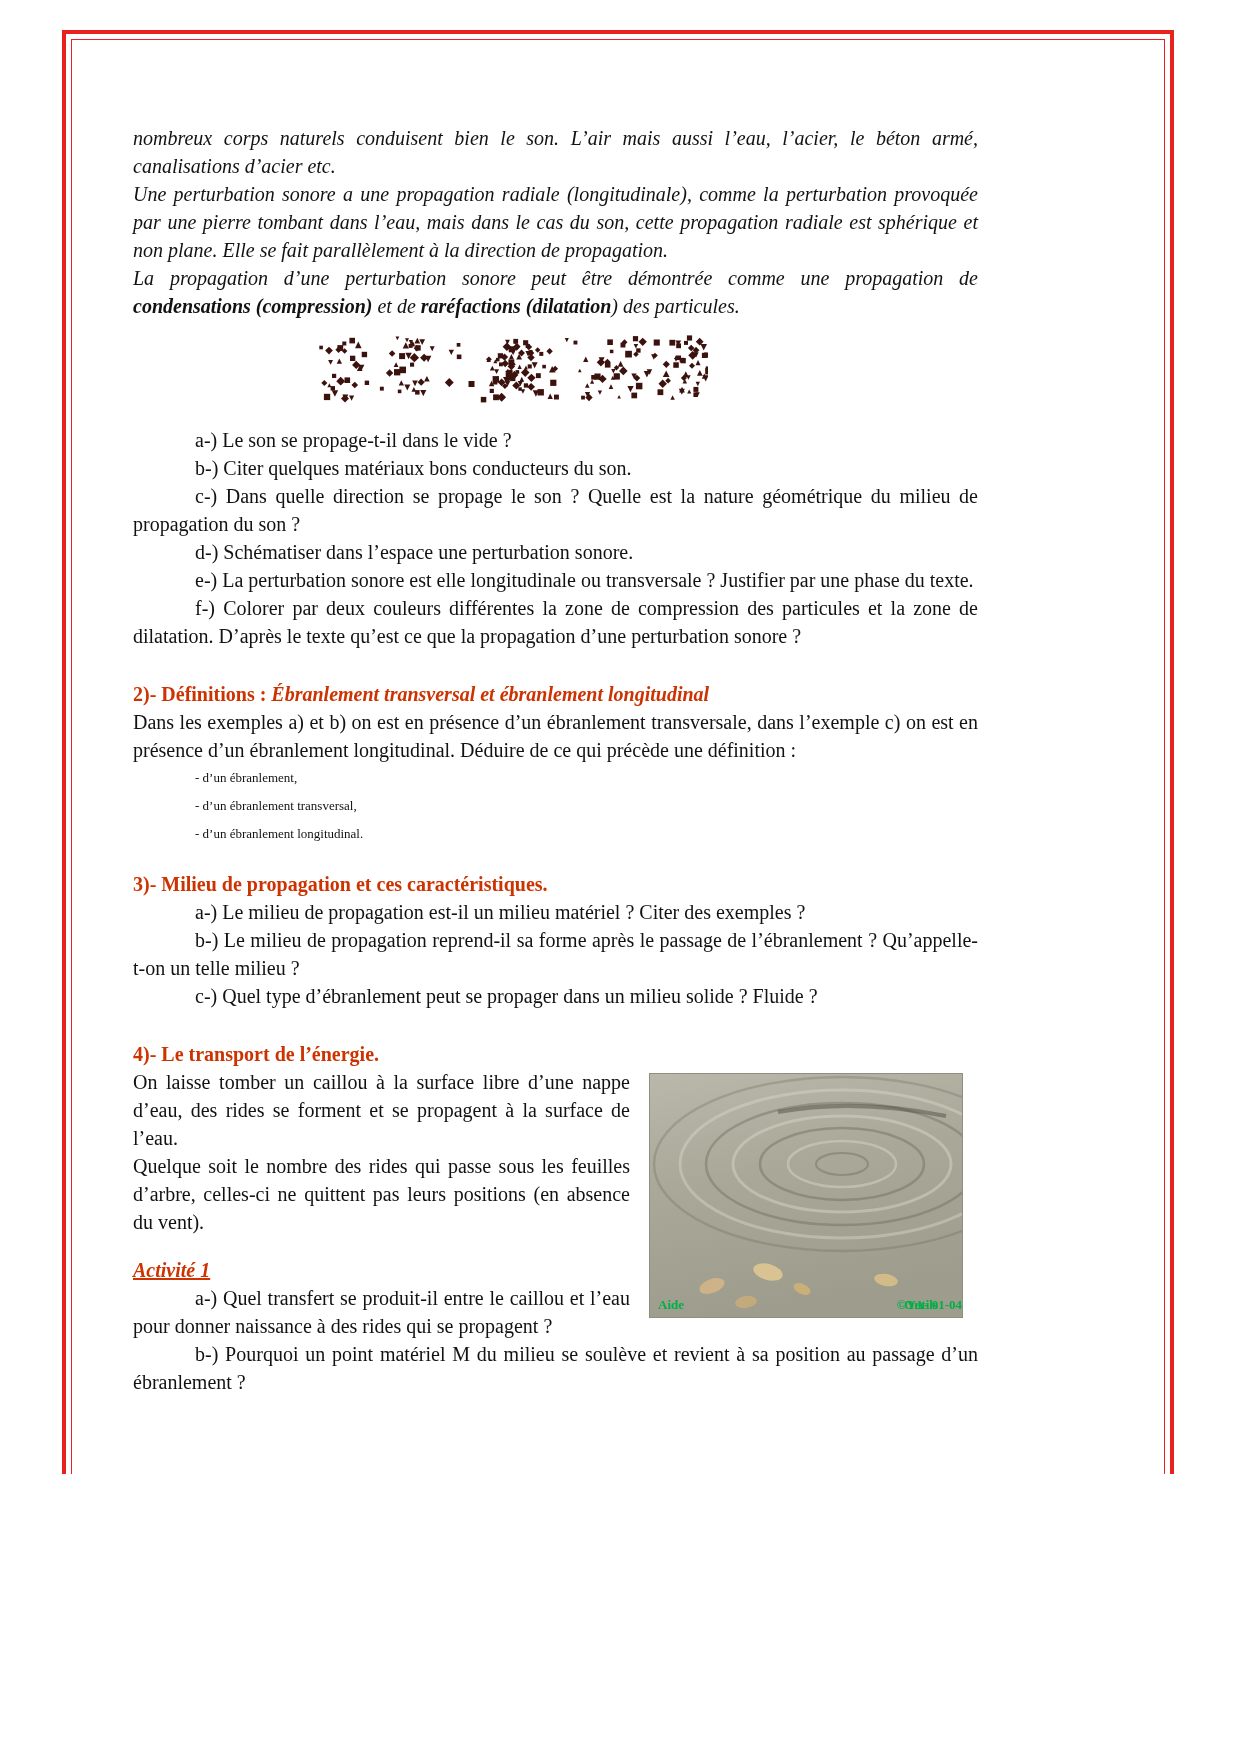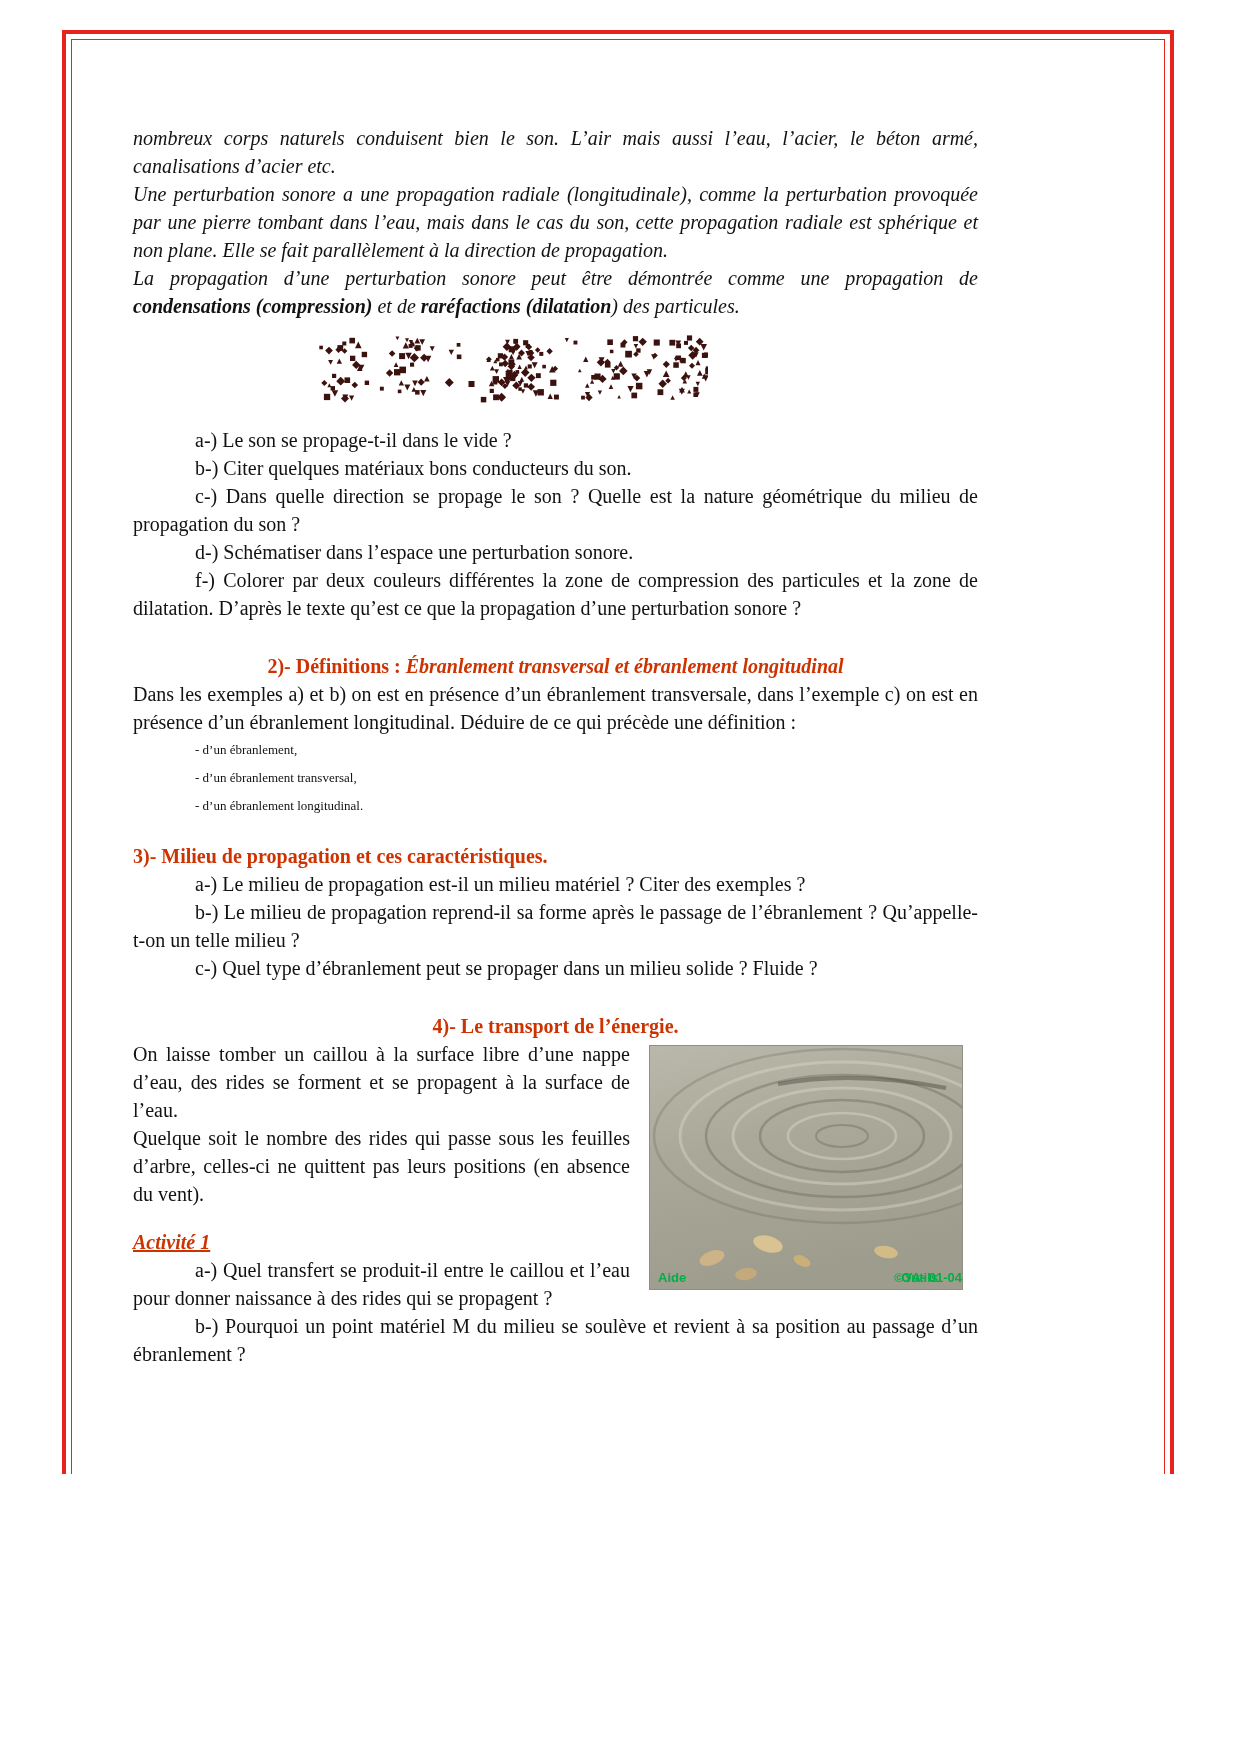--- a/index.html
+++ b/index.html
@@ -33,37 +33,37 @@
   .para{margin:0;font-size:20px;line-height:28px;text-align:justify;}
   .italic{font-style:italic;}
   .bold{font-weight:bold;}
   .q{text-indent:62px;}
   .list-item{margin:0;font-size:13px;line-height:28px;padding-left:62px;}
   .sec-heading{
     margin:30px 0 0 0;font-size:20px;line-height:28px;
     color:var(--accent);font-weight:bold;
   }
   .mt-lg{margin-top:22px;}
-  .mt-md{margin-top:30px;text-align:center;}
+  .mt-md{margin-top:30px;}
   .particle-fig{
     margin:12px 0 22px 185px;
     width:390px;height:72px;
   }
   .sec4-wrap::after{content:"";display:block;clear:both;}
   .photo{
     float:right;
     width:312px;height:243px;
     margin:6px 16px 10px 20px;
     position:relative;
     outline:1px solid #8f8e80;
   }
   .photo svg{display:block;}
   .photo-label{
     position:absolute;bottom:4px;
-    font-family:Liberation Sans, sans-serif;
+    font-family:Liberation Serif, serif;
     font-size:13px;font-weight:bold;
     color:var(--label-green);
   }
   .photo-label.left{left:8px;}
   .photo-label.center{left:0;right:0;text-align:right;}
   .photo-label.right{right:24px;}
   .activity-title{
     margin:20px 0 0 0;font-size:20px;line-height:28px;
     color:var(--accent);font-weight:bold;font-style:italic;
     text-decoration:underline;
@@ -325,20 +325,21 @@
           <rect x="387.2" y="36.2" width="6.3" height="6.3" fill="#3c120e"></rect>
           <rect x="162.8" y="64.9" width="5.5" height="5.5" fill="#3c120e"></rect>
           <path d="M260.0 40.3 L263.6 40.3 L261.8 36.7 Z" fill="#3c120e"></path>
         </svg>
     </div>
 
     <p class="para q">a-) Le son se propage-t-il dans le vide ?</p>
     <p class="para q">b-) Citer quelques matériaux bons conducteurs du son.</p>
     <p class="para q">c-) Dans quelle direction se propage le son ? Quelle est la nature géométrique du milieu de propagation du son ?</p>
     <p class="para q">d-) Schématiser dans l’espace une perturbation sonore.</p>
+    <p class="para q">e-) La perturbation sonore est elle longitudinale ou transversale ? Justifier par une phase du texte.</p>
     <p class="para q">f-) Colorer par deux couleurs différentes la zone de compression des particules et la zone de dilatation. D’après le texte qu’est ce que la propagation d’une perturbation sonore ?</p>
 
     <h3 class="sec-heading mt-md"><span>2)- Définitions : </span><span class="italic">Ébranlement transversal et ébranlement longitudinal</span></h3>
     <p class="para">Dans les exemples a) et b) on est en présence d’un ébranlement transversale, dans l’exemple c) on est en présence d’un ébranlement longitudinal. Déduire de ce qui précède une définition :</p>
     <p class="list-item">- d’un ébranlement,</p>
     <p class="list-item">- d’un ébranlement transversal,</p>
     <p class="list-item">- d’un ébranlement longitudinal.</p>
 
     <h3 class="sec-heading mt-lg">3)- Milieu de propagation et ces caractéristiques.</h3>
     <p class="para q">a-) Le milieu de propagation est-il un milieu matériel ? Citer des exemples ?</p>

